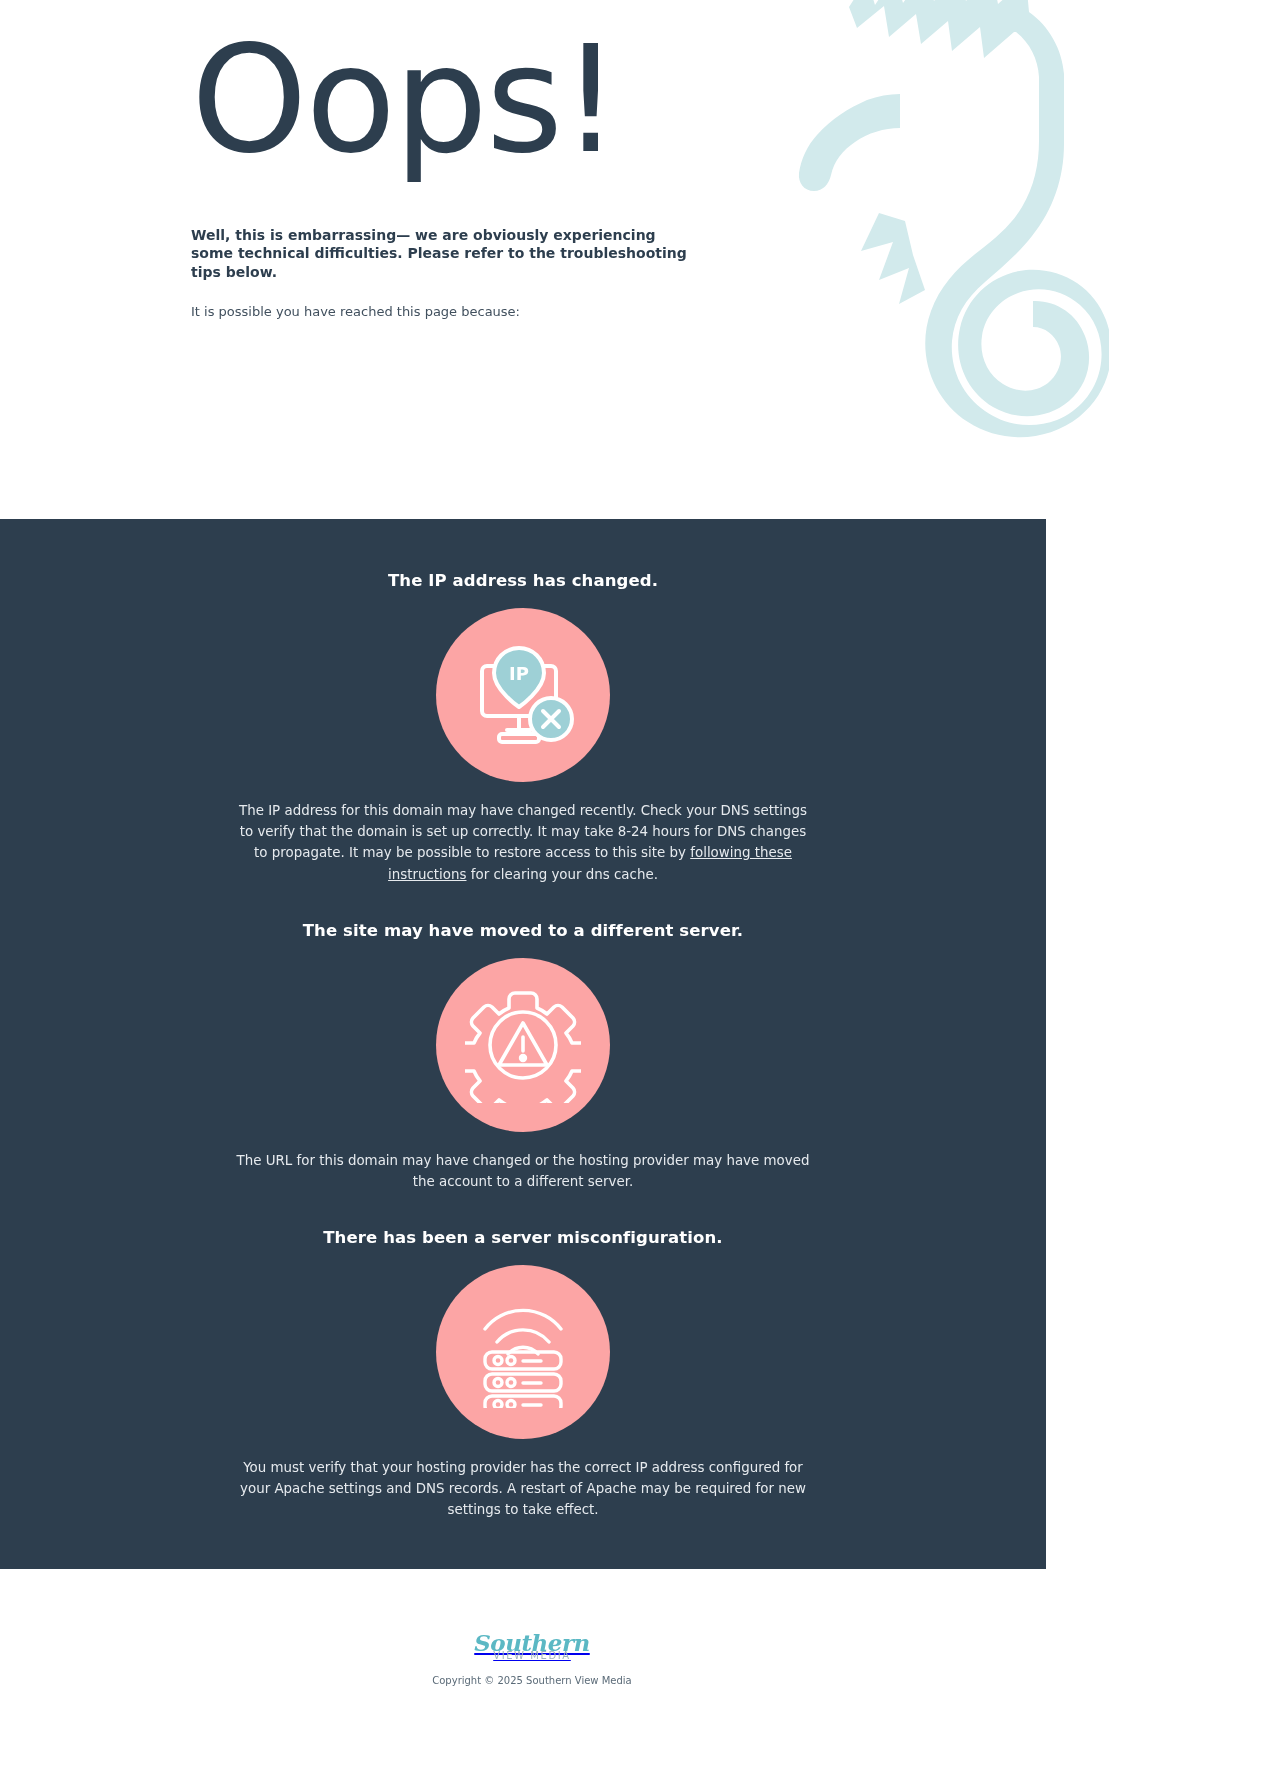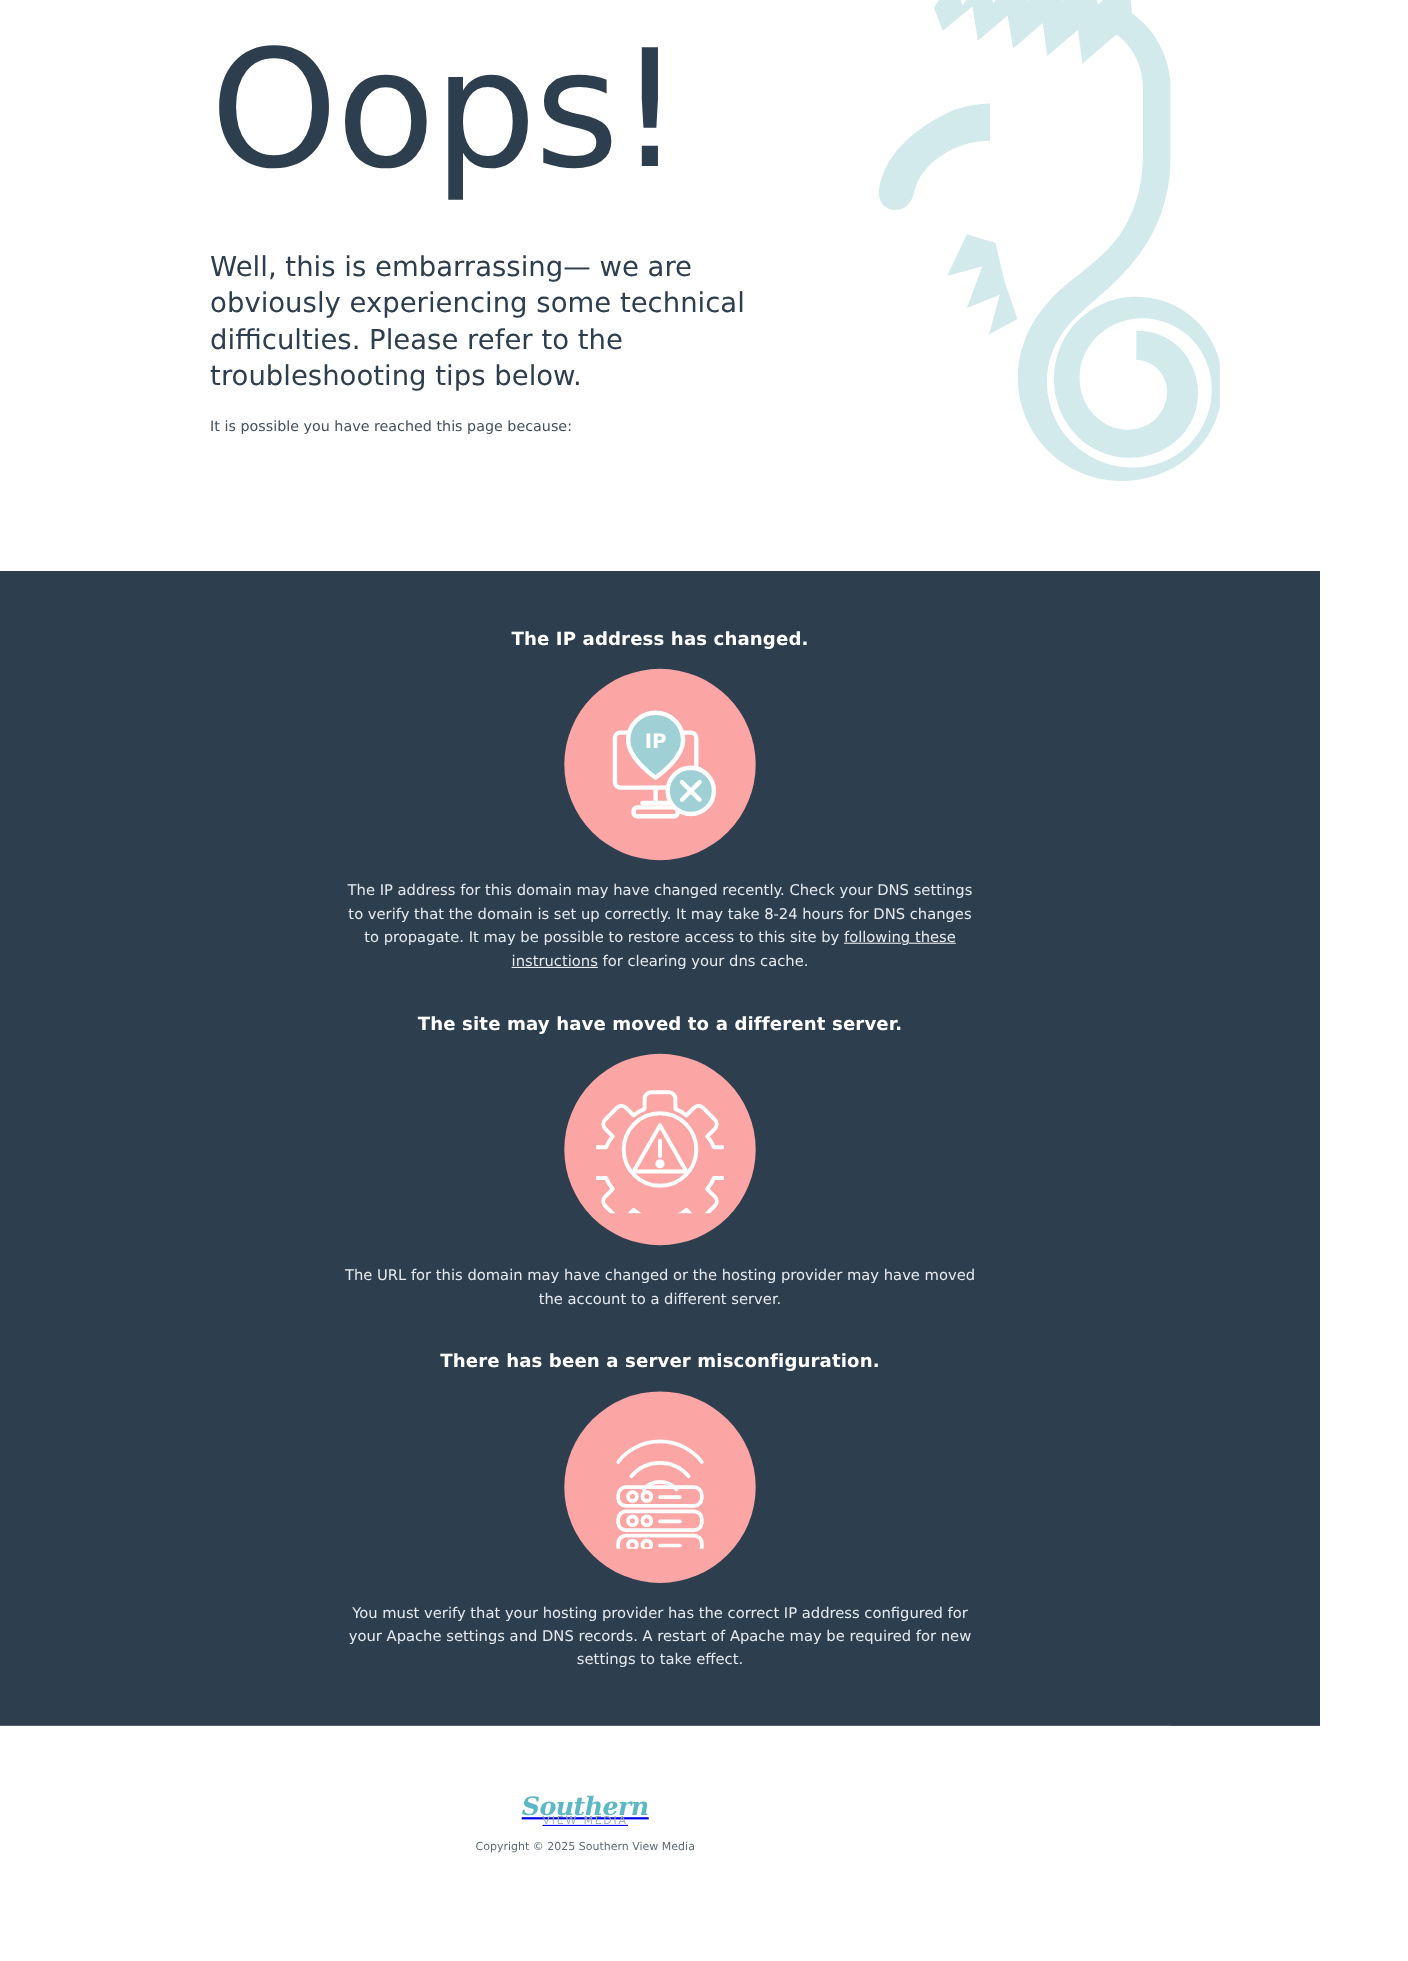--- a/index.html
+++ b/index.html
@@ -42,23 +42,23 @@
     line-height: 1.0;
     font-weight: 400;
     color: #2d3e4e;
     letter-spacing: -2px;
     margin: 0;
     padding: 0;
   }
   .lede {
     margin: 0;
     padding-top: 52px;
-    font-size: 25px;
+    font-size: 14px;
     line-height: 1.32;
-    font-weight: normal;
+    font-weight: bold;
     color: #2d3e4e;
     max-width: 500px;
   }
   .owner-note {
     margin: 0;
     padding-top: 25px;
     font-size: 15.5px;
     line-height: 1.45;
     color: #41505e;
   }
@@ -70,21 +70,21 @@
     margin: 0;
     padding-top: 22px;
     font-size: 13px;
     line-height: 1.45;
     color: #41505e;
   }
 
   
   .dark {
     background: #2d3e4e;
-    width: 1200px;
+    width: 1046px;
     padding-top: 40px;
     padding-bottom: 48px;
   }
   .reasons {
     width: 596px;
     margin: 0 auto;
   }
   .reason { margin-bottom: 0; }
   .reason + .reason { padding-top: 24px; }
   .reason-title {

